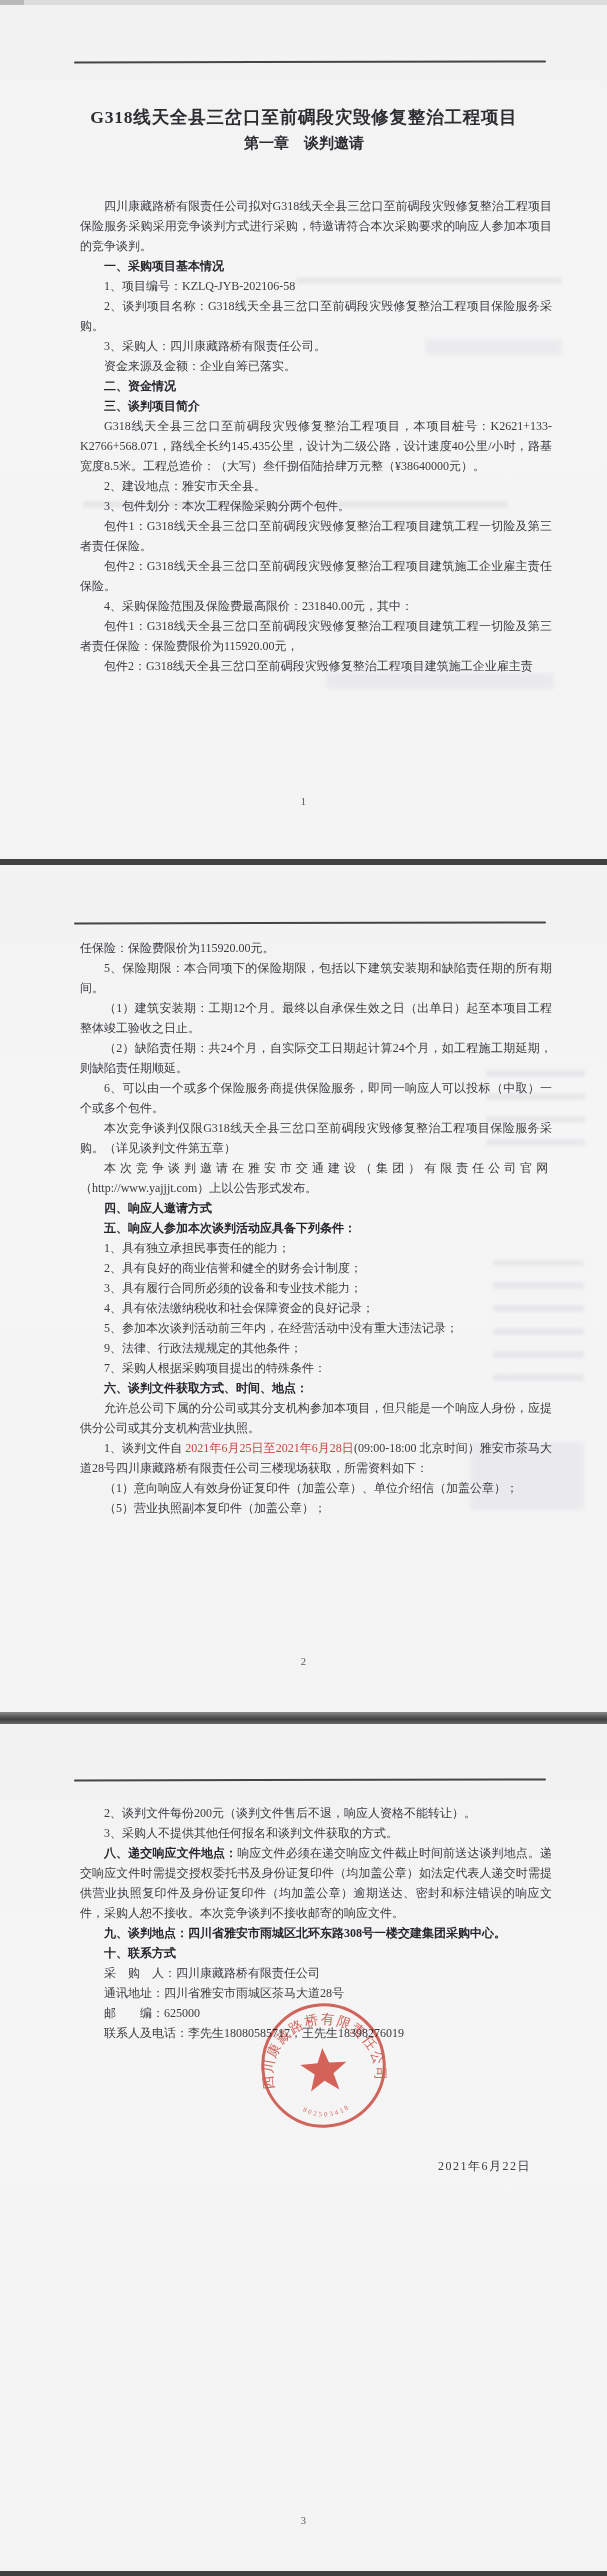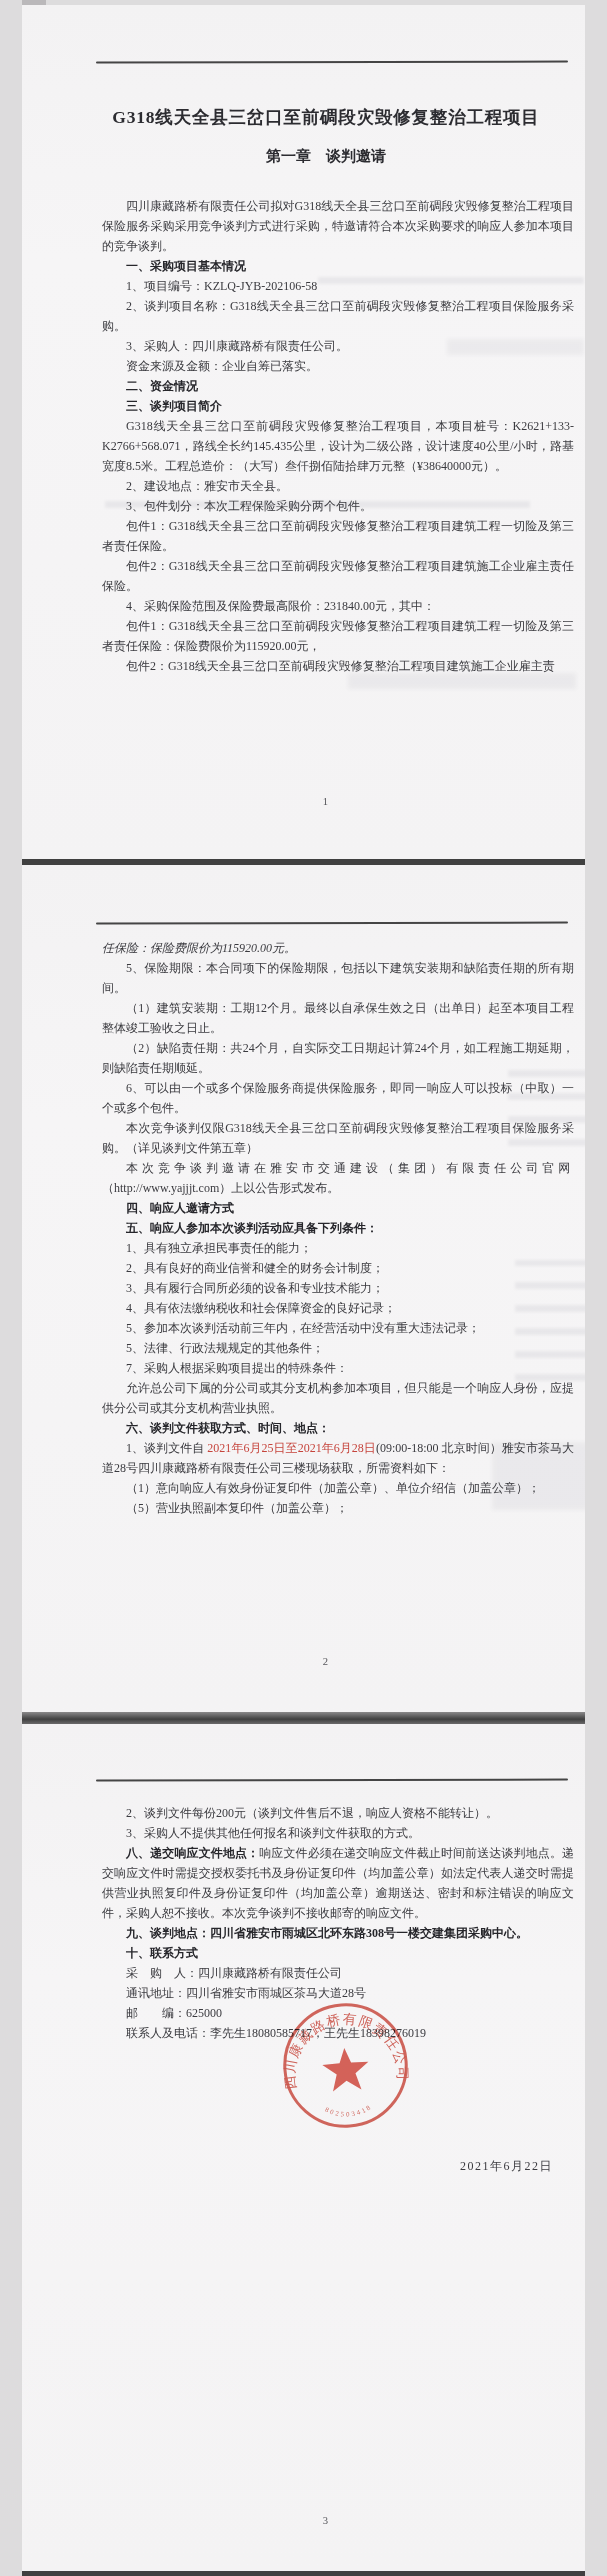--- a/index.html
+++ b/index.html
@@ -1,30 +1,30 @@
 <!DOCTYPE html>
 <html style="font-size:12px"><head>
 <meta charset="utf-8">
 <style>
   html,body{margin:0;padding:0;background:#dddcdd;}
-  #canvas{position:relative;width:563px;height:2576px;margin:0 auto;overflow:hidden;
+  #canvas{position:relative;width:607px;height:2576px;margin:0 auto;overflow:hidden;
           font-family:"Liberation Serif","DejaVu Serif",serif;background:#dddcdd;}
   .corner-shade{position:absolute;left:0;top:0;width:24px;height:99px;background:#bab8ba;}
   .page{position:absolute;left:0;width:607px;background:#f5f4f5;
         background:linear-gradient(180deg,#f3f2f3 0%,#f6f5f6 30%,#f4f3f4 100%);
         color:#3a3a3f;}
   .sep{position:absolute;left:0;width:607px;background:#404040;}
   .rule{position:absolute;left:74px;width:472px;height:1.5px;background:#454545;transform:rotate(-0.12deg);border-radius:1.5px;}
   .title-block{position:absolute;left:46px;width:516px;text-align:center;}
   .title-line{font-size:17.5px;font-weight:bold;line-height:33px;letter-spacing:0.8px;color:#2c2c31;}
-  .chapter{font-size:15px;font-weight:bold;margin-top:13px;color:#2c2c31;}
+  .chapter{font-size:15px;font-weight:bold;color:#2c2c31;}
   .content{position:absolute;left:80px;width:472px;}
   .para{margin:0;font-size:12px;line-height:20px;text-align:justify;text-justify:inter-ideograph;}
   .k-p{text-indent:2em;}
-  .k-pc{text-indent:0;font-style:italic;}
+  .k-pc{text-indent:0;}
   .k-h{text-indent:2em;font-weight:bold;color:#26262b;}
   .s-b{font-weight:bold;color:#26262b;}
   .s-red{color:#c6443c;}
   .s-sp{letter-spacing:3.8px;}
   .page-number{position:absolute;left:0;width:607px;top:791px;text-align:center;
                font-size:10.6px;color:#55555a;}
   .date-line{position:absolute;right:76px;top:434px;font-size:12px;color:#3a3a3f;letter-spacing:1.5px;}
   .seal{position:absolute;left:259px;top:277px;width:129px;height:129px;
         mix-blend-mode:multiply;opacity:.9;transform:rotate(-4deg);}
   .bleed{position:absolute;opacity:.07;filter:blur(1.5px);
@@ -83,24 +83,24 @@
         <p class="para k-p"><span>6、可以由一个或多个保险服务商提供保险服务，即同一响应人可以投标（中取）一个或多个包件。</span></p>
         <p class="para k-p"><span>本次竞争谈判仅限G318线天全县三岔口至前碉段灾毁修复整治工程项目保险服务采购。（详见谈判文件第五章）</span></p>
         <p class="para k-p"><span class="s-sp">本次竞争谈判邀请在雅安市交通建设（集团）有限责任公司官网</span><span>（http://www.yajjjt.com）上以公告形式发布。</span></p>
         <p class="para k-h"><span>四、响应人邀请方式</span></p>
         <p class="para k-h"><span>五、响应人参加本次谈判活动应具备下列条件：</span></p>
         <p class="para k-p"><span>1、具有独立承担民事责任的能力；</span></p>
         <p class="para k-p"><span>2、具有良好的商业信誉和健全的财务会计制度；</span></p>
         <p class="para k-p"><span>3、具有履行合同所必须的设备和专业技术能力；</span></p>
         <p class="para k-p"><span>4、具有依法缴纳税收和社会保障资金的良好记录；</span></p>
         <p class="para k-p"><span>5、参加本次谈判活动前三年内，在经营活动中没有重大违法记录；</span></p>
-        <p class="para k-p"><span>5、法律、行政法规规定的其他条件；</span></p>
+        <p class="para k-p"><span>9、法律、行政法规规定的其他条件；</span></p>
         <p class="para k-p"><span>7、采购人根据采购项目提出的特殊条件：</span></p>
+        <p class="para k-h"><span>六、谈判文件获取方式、时间、地点：</span></p>
         <p class="para k-p"><span>允许总公司下属的分公司或其分支机构参加本项目，但只能是一个响应人身份，应提供分公司或其分支机构营业执照。</span></p>
-        <p class="para k-h"><span>六、谈判文件获取方式、时间、地点：</span></p>
         <p class="para k-p"><span>1、谈判文件自 </span><span class="s-red">2021年6月25日至2021年6月28日</span><span>(09:00-18:00 北京时间）雅安市茶马大道28号四川康藏路桥有限责任公司三楼现场获取，所需资料如下：</span></p>
         <p class="para k-p"><span>（1）意向响应人有效身份证复印件（加盖公章）、单位介绍信（加盖公章）；</span></p>
         <p class="para k-p"><span>（5）营业执照副本复印件（加盖公章）；</span></p>
       </div>
     <div class="page-number">2</div>
   </div>
   <div class="sep" style="top:1712px;height:12px;background:linear-gradient(180deg,#8a898a,#404040 60%,#6a696a);"></div>
 
   <div class="page" style="top:1724px;height:847px;">
     <div class="rule" style="top:55px;"></div>

